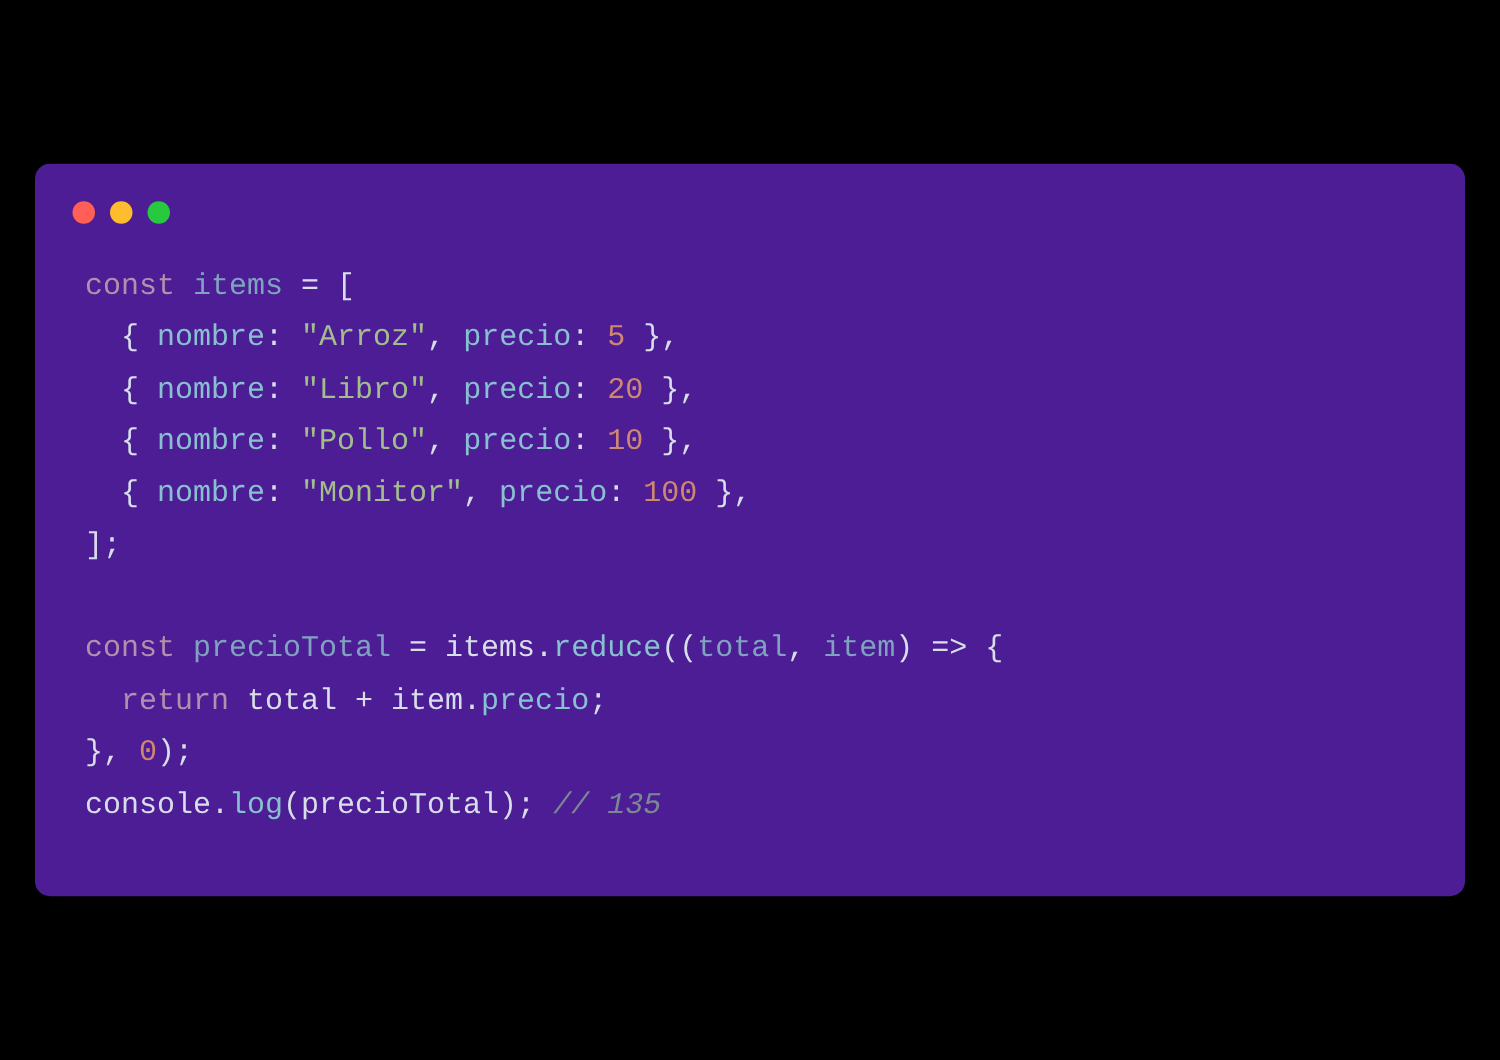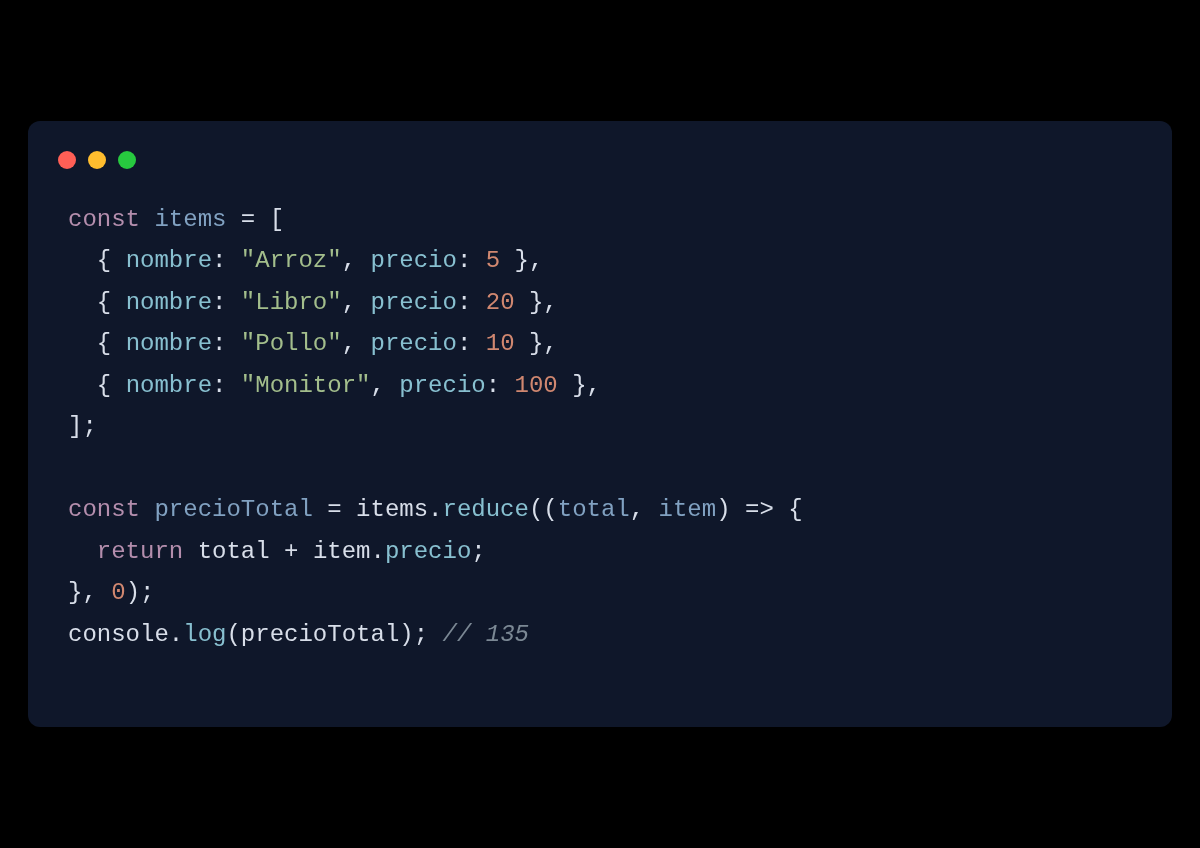--- a/index.html
+++ b/index.html
@@ -12,24 +12,24 @@
       background: #000000;
       width: 1200px;
       height: 848px;
       display: flex;
       align-items: center;
       justify-content: center;
       font-family: "SF Mono", "Monaco", "Menlo", "Consolas", "Courier New", monospace;
     }
 
     .code-window {
-      background: #0f172a;
+      background: #4c1d95;
       border-radius: 12px;
       width: 1144px;
-      padding: 30px 0 72px 0;
+      padding: 30px 0 52px 0;
       box-shadow: 0 20px 60px rgba(0, 0, 0, 0.5);
     }
 
     .titlebar {
       display: flex;
       gap: 12px;
       padding: 0 30px 30px 30px;
     }
 
     .dot {

